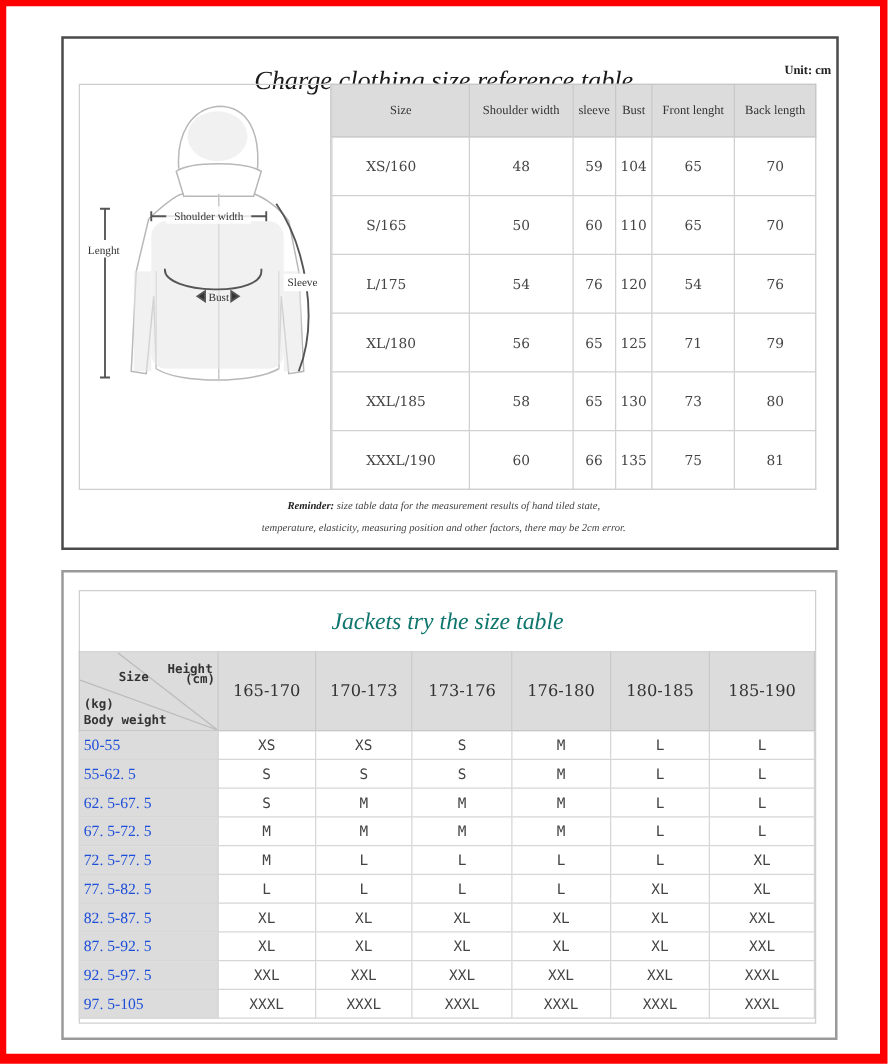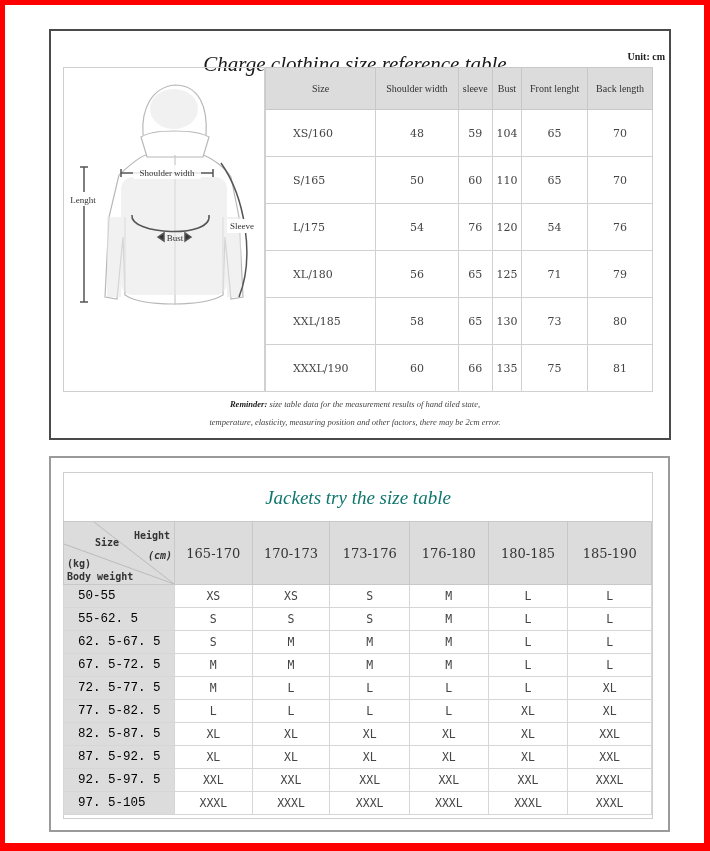--- a/index.html
+++ b/index.html
@@ -15,21 +15,21 @@
   .grid1 td{font-size:11px;color:#444;height:39px;border:1px solid #d0d0d0;text-align:center;padding:0;font-family:"DejaVu Serif",serif;}
   .grid1 td.sz{text-align:left;padding-left:27px;}
   .reminder{position:absolute;left:0;width:100%;text-align:center;font-style:italic;font-size:8.5px;color:#444;}
   .reminder b{color:#222;margin-top:44px;}
   .panel2{position:absolute;left:49px;top:456px;width:621px;height:376px;box-sizing:border-box;border:2px solid #9a9a9a;background:#fff;}
   .t2wrap{position:absolute;left:63px;top:472px;width:590px;height:347px;border:1px solid #cfcfcf;box-sizing:border-box;}
   .title2{position:absolute;left:63px;top:472px;width:590px;height:49px;line-height:52px;text-align:center;font-style:italic;font-size:19px;color:#0f766e;}
   .grid2{position:absolute;left:63px;top:521px;width:589px;border-collapse:collapse;font-family:"DejaVu Serif",serif;}
   .grid2 th{background:#dcdcdc;font-weight:normal;font-size:13px;color:#333;height:62px;border:1px solid #c8c8c8;padding:0;}
   .grid2 td{height:22px;font-size:11.5px;color:#444;border:1px solid #d6d6d6;text-align:center;padding:0;font-family:"DejaVu Sans Mono",monospace;}
-  .grid2 td.w{background:#dcdcdc;text-align:left;padding-left:14px;font-size:12.5px;font-family:Liberation Mono, monospace;color:#000000;}
+  .grid2 td.w{background:#dcdcdc;text-align:left;padding-left:3px;font-size:12.5px;font-family:Liberation Serif, serif;color:#1d4ed8;}
   .corner{position:relative;width:110px;height:62px;}
   .corner span{position:absolute;font-family:"DejaVu Sans Mono",monospace;font-weight:bold;font-size:10px;color:#333;line-height:11px;}
 </style>
 </head>
 <body>
 
 <div class="frame"></div>
 
 <div class="panel1"></div>
 <div class="title1">Charge clothing size reference table</div>
@@ -156,21 +156,21 @@
   <thead>
     <tr>
       <th style="padding:0;">
         <div class="corner">
           <svg width="110" height="62" style="position:absolute;left:0;top:0;">
             <line x1="30" y1="0" x2="110" y2="62" stroke="#bbb" stroke-width="1"></line>
             <line x1="0" y1="22" x2="110" y2="62" stroke="#bbb" stroke-width="1"></line>
           </svg>
           <span style="left:31px;top:15px;">Size</span>
           <span style="left:70px;top:8px;">Height</span>
-          <span style="left:84px;top:28px;font-style:italic;">(cm)</span>
+          <span style="left:84px;top:16px;">(cm)</span>
           <span style="left:3px;top:36px;">(kg)</span>
           <span style="left:3px;top:49px;">Body weight</span>
         </div>
       </th>
       <th>165-170</th>
       <th>170-173</th>
       <th>173-176</th>
       <th>176-180</th>
       <th>180-185</th>
       <th>185-190</th>

